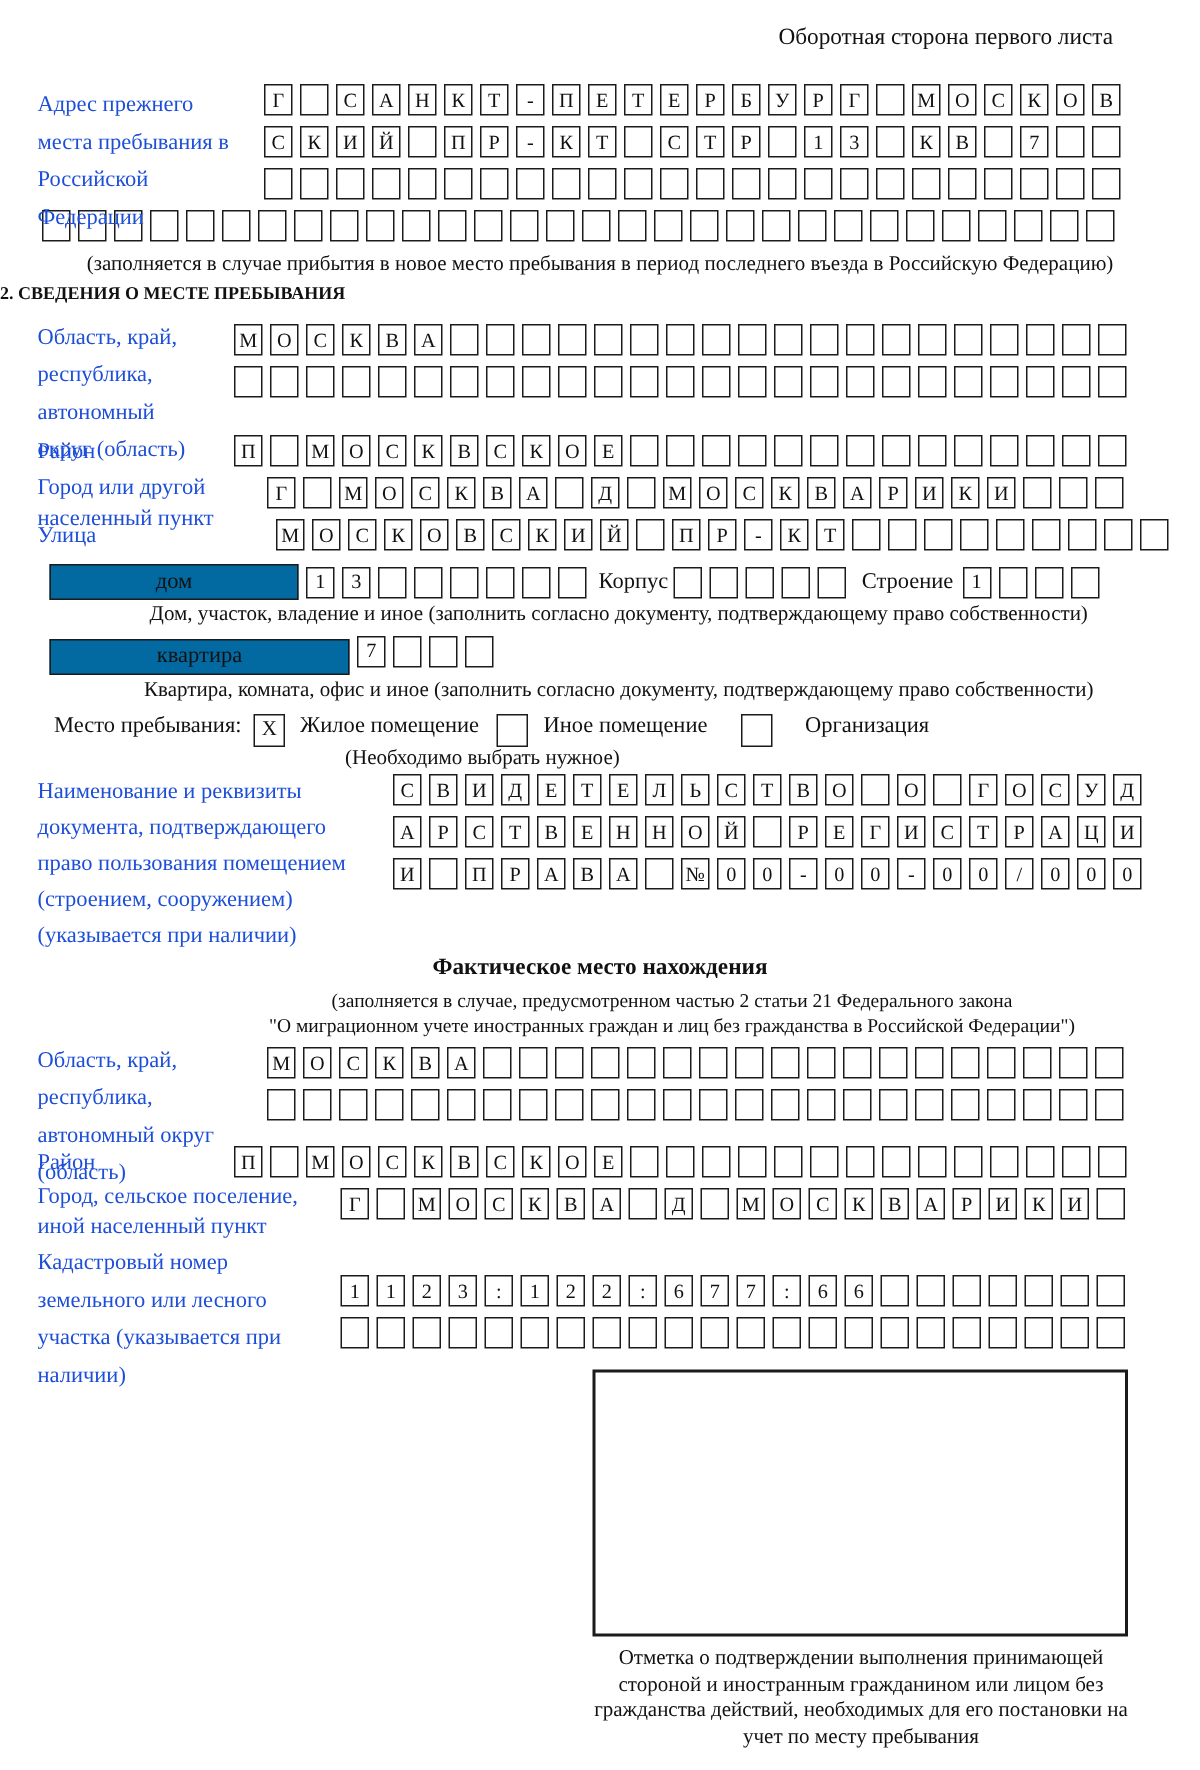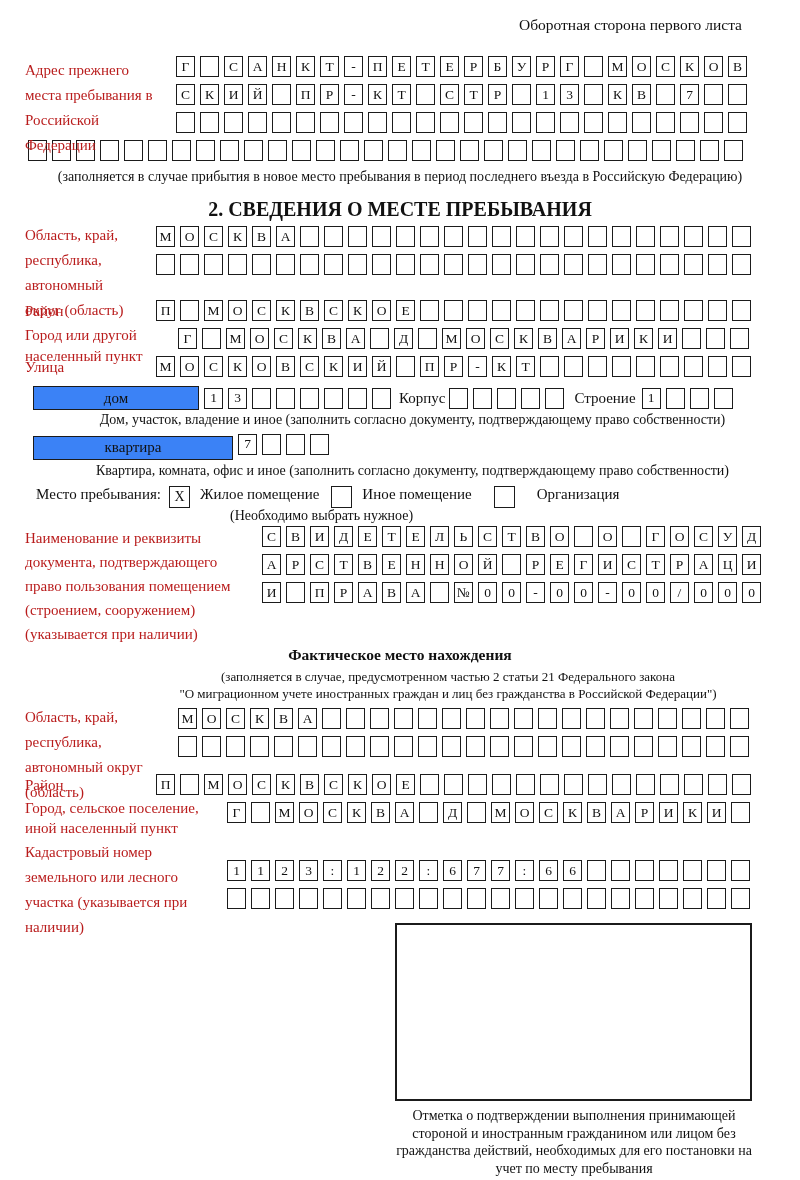--- a/index.html
+++ b/index.html
@@ -5,70 +5,70 @@
   html,body{margin:0;padding:0;background:#ffffff;}
   body{
     width:800px;height:1180px;overflow:hidden;
     font-family:"Liberation Serif","DejaVu Serif",serif;
     color:#111;
   }
   .sheet{position:relative;width:800px;height:1180px;}
   .header-note{padding:16px 58px 0 0;text-align:right;font-size:15.5px;height:20px;}
 
   .group{position:relative;}
-  .label{position:absolute;left:25px;font-size:15px;line-height:25px;color:#b91c1c;}
+  .label{position:absolute;left:25px;font-size:15px;line-height:25px;color:#1d4ed8;}
 
   .boxrow{display:flex;gap:5px;height:21px;margin-bottom:7px;}
   .cell{
     box-sizing:border-box;flex:0 0 19px;width:19px;height:21px;
     border:1.5px solid #1b1b1b;display:flex;align-items:center;justify-content:center;
     font-size:13.5px;line-height:1;background:#fff;
   }
   .checkcell{
     box-sizing:border-box;width:21px;height:22px;border:1.5px solid #1b1b1b;
     display:inline-flex;align-items:center;justify-content:center;font-size:14px;background:#fff;
   }
   .widebox{
     box-sizing:border-box;height:24px;border:1.5px solid #1b1b1b;
-    display:flex;align-items:center;justify-content:center;font-size:15px;background:#3b82f6;
+    display:flex;align-items:center;justify-content:center;font-size:15px;background:#0369a1;
   }
 
   .ml28{margin-left:28px;}
   .ml156{margin-left:156px;}
   .ml176{margin-left:176px;}
   .ml178{margin-left:178px;}
   .ml227{margin-left:227px;}
   .ml250{margin-left:250px;}
 
   .caption{font-size:14px;line-height:18px;text-align:center;}
   .center{text-align:center;width:100%;}
   .small{font-size:13px;line-height:17px;margin-left:48px;}
 
   .groupA{margin-top:20px;}
   .g-region{height:74px;margin-top:6px;}
   .g-district{height:28px;}
   .g-city{height:28px;}
-  .g-street{height:29px;}
+  .g-street{height:29px;padding-left:28px;}
   .g-doc{height:120px;padding-left:12px;}
   .g-region2{height:66px;}
   .g-district2{height:28px;}
   .g-city2{height:36px;}
   .g-cad{height:85px;}
 
   .labelA{width:135px;top:2px;}
   .labelRegion{width:110px;top:-3px;}
   .labelDistrict{top:-1px;}
   .labelCity{width:145px;top:-3px;line-height:21px;}
   .labelStreet{top:-1px;}
   .labelDoc{width:225px;top:0;line-height:24px;}
   .labelRegion2{width:155px;top:-3px;}
   .labelCity2{width:205px;top:-4px;line-height:20px;}
   .labelCad{top:2px;width:185px;}
 
-  .sec-title{font-weight:bold;font-size:20px;text-align:center;height:22px;margin-top:12px;}
+  .sec-title{font-weight:bold;font-size:12px;height:22px;margin-top:2px;}
   .sub-title{font-weight:bold;font-size:15.5px;text-align:center;height:22px;}
 
   .houserow{display:flex;align-items:center;margin-left:33px;height:26px;}
   .houserow .boxrow{margin-bottom:0;}
   .domBox{width:166px;}
   .kvBox{width:200px;}
   .inline-label{font-size:15px;white-space:nowrap;}
   .aptrow{display:flex;align-items:center;margin-left:33px;height:29px;}
 
   .capH{margin-left:25px;height:22px;}

